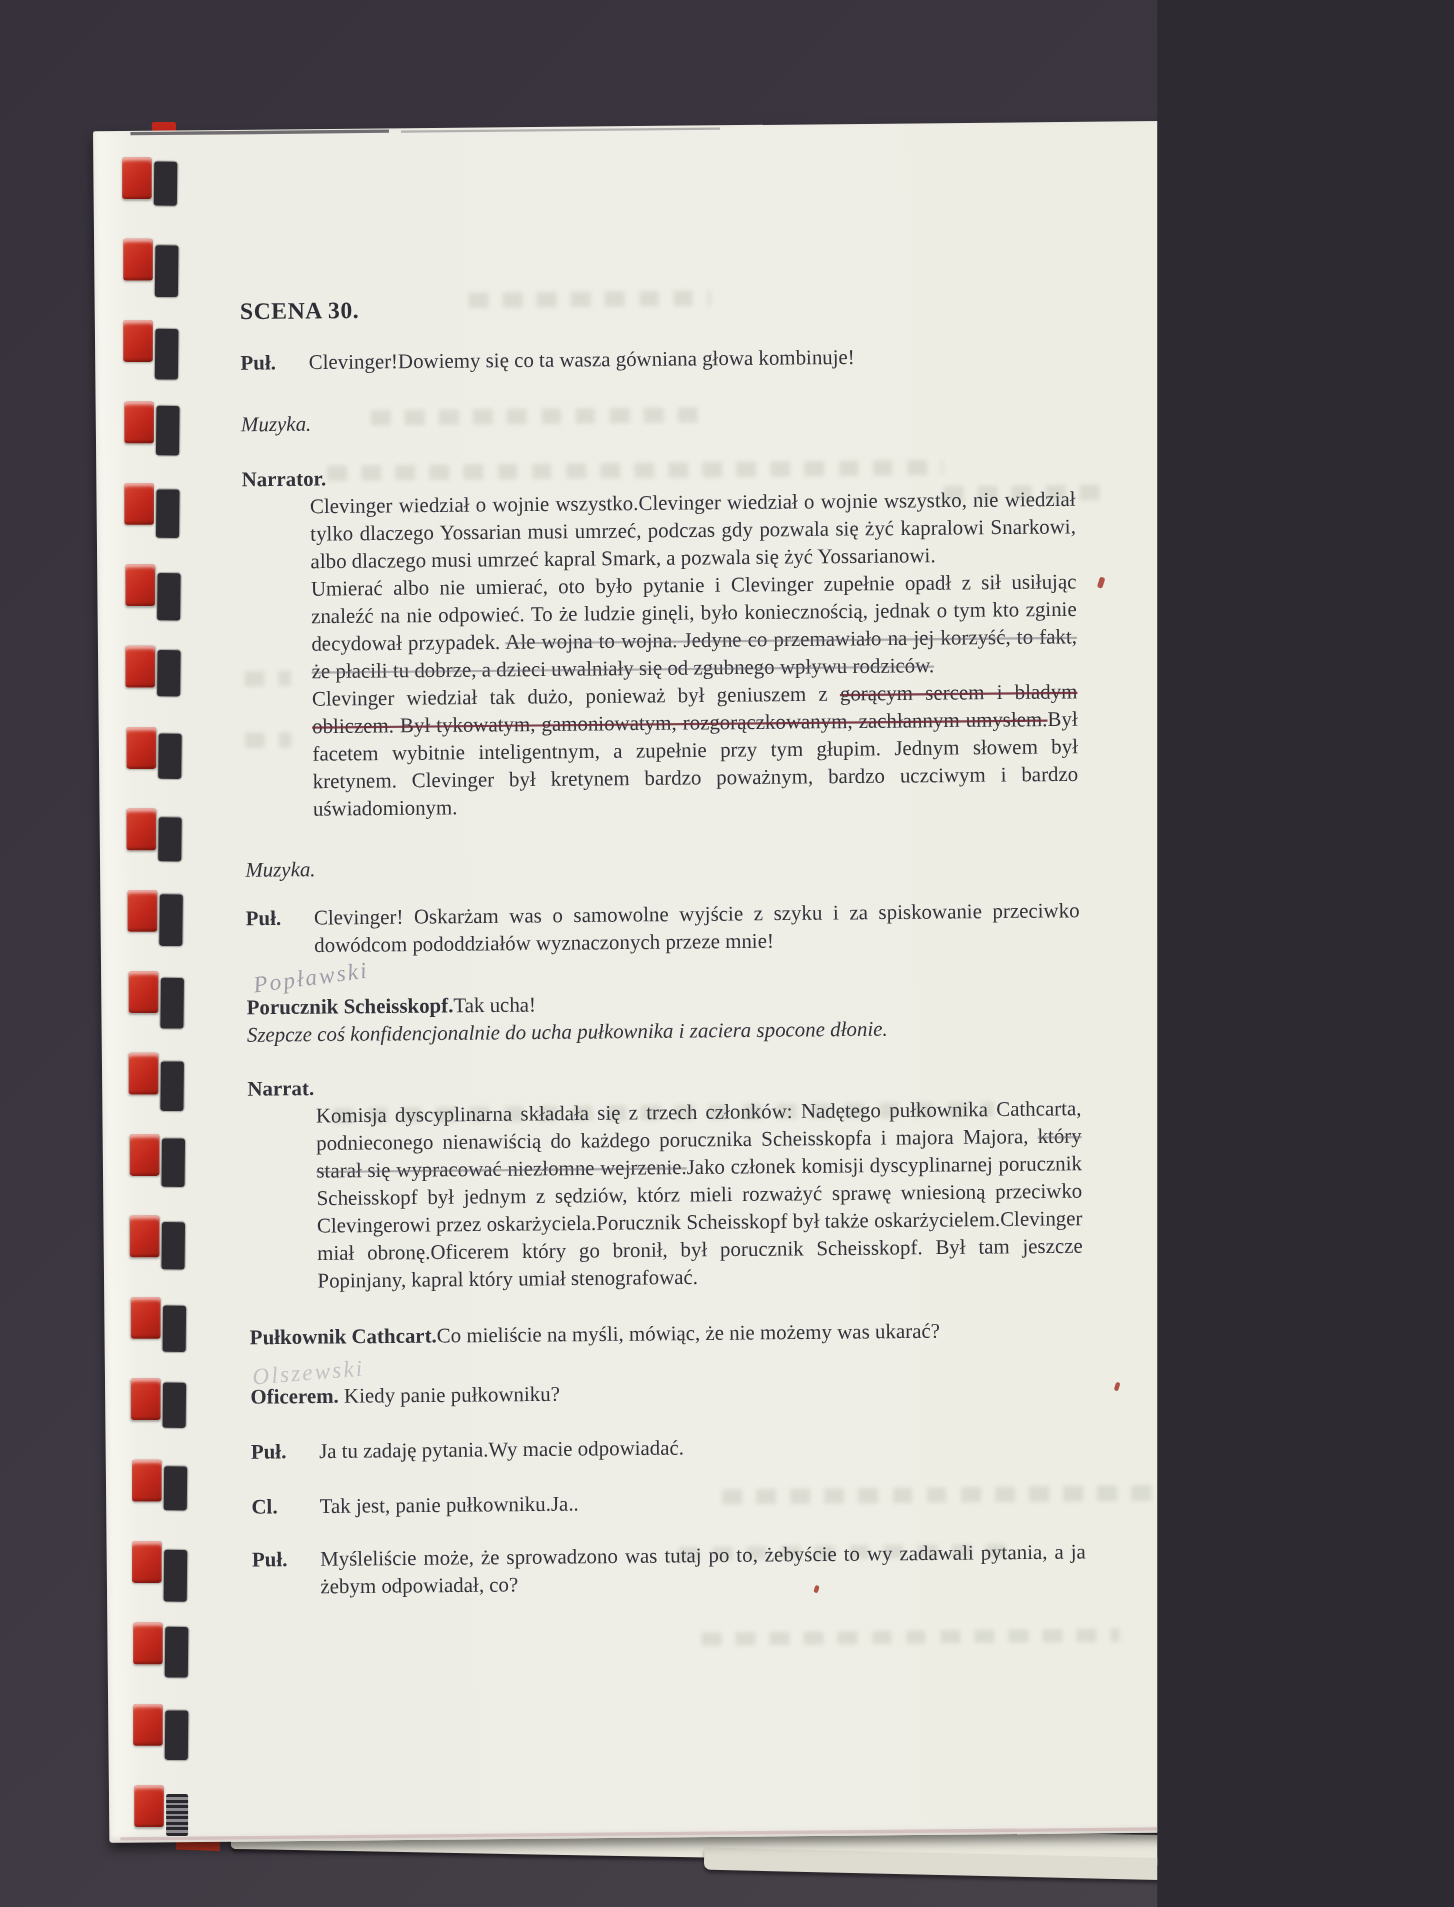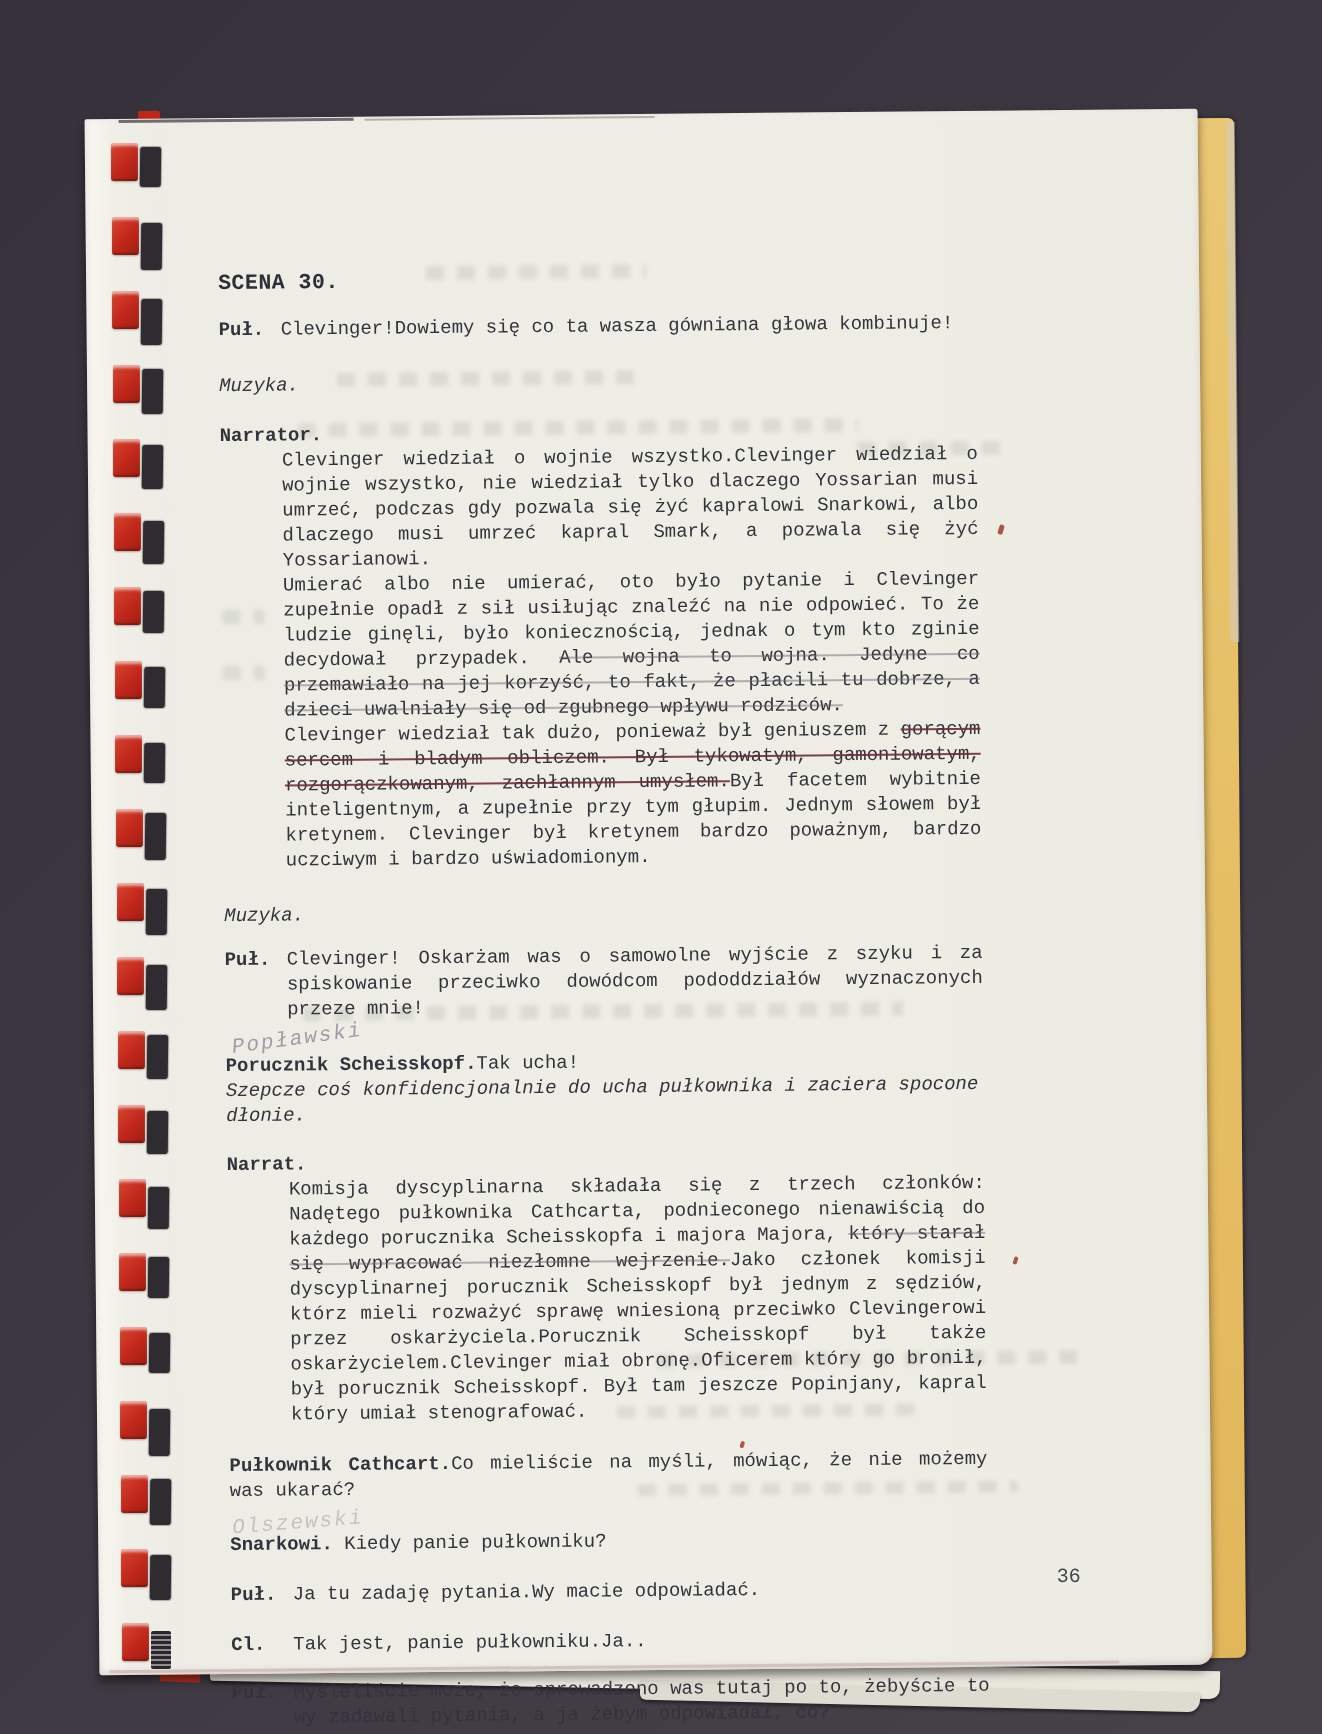--- a/index.html
+++ b/index.html
@@ -1,18 +1,18 @@
 <!DOCTYPE html>
 <html lang="pl"><head>
 <meta charset="utf-8">
 <style>
   html,body{margin:0;padding:0;background:#2e2a31;}
-  #scan{position:relative;width:1322px;height:1734px;overflow:hidden;
+  #scan{position:relative;width:1052px;height:1734px;overflow:hidden;
         background:linear-gradient(135deg,#36313a 0%,#3b3640 40%,#433d46 78%,#474149 100%);
-        font-family:Liberation Mono, monospace;}
+        font-family:Liberation Serif, serif;}
   
   .yellow-edge{position:absolute;left:1192px;top:118px;width:48px;height:1540px;
         background:linear-gradient(180deg,#eac772 0%,#e5bd62 60%,#e2b75c 100%);
         border-radius:3px 6px 8px 4px;transform:rotate(-0.45deg);box-shadow:2px 0 4px rgba(0,0,0,.35);}
   .white-sliver{position:absolute;left:1228px;top:122px;width:9px;height:520px;background:#cfccc4;opacity:.55;transform:rotate(-0.5deg);}
   .stack1{position:absolute;left:210px;top:1662px;width:1010px;height:28px;background:#e9e7dc;transform:rotate(1.05deg);border-radius:0 0 10px 4px;box-shadow:0 3px 3px rgba(0,0,0,.45);}
   .stack2{position:absolute;left:640px;top:1686px;width:560px;height:20px;background:#dedbd1;transform:rotate(1.3deg);border-radius:0 0 12px 6px;box-shadow:0 3px 3px rgba(0,0,0,.4);}
   .red-corner{position:absolute;left:160px;top:1668px;width:40px;height:14px;background:#b5321f;transform:rotate(2deg);}
   .red-top-sliver{position:absolute;left:138px;top:111px;width:22px;height:9px;background:#c1271b;border-radius:2px;}
   .page{position:absolute;left:92px;top:114px;width:1113px;height:1556px;
@@ -131,21 +131,21 @@
       <div class="npara">
         <span>Komisja dyscyplinarna składała się z trzech członków: Nadętego pułkownika Cathcarta,  podnieconego nienawiścią do każdego porucznika Scheisskopfa i majora Majora, </span><span class="strike-pencil">który starał się wypracować niezłomne wejrzenie.</span><span>Jako członek komisji dyscyplinarnej porucznik Scheisskopf był jednym z sędziów, którz mieli rozważyć sprawę wniesioną przeciwko Clevingerowi przez oskarżyciela.Porucznik Scheisskopf był także oskarżycielem.Clevinger miał obronę.Oficerem który go bronił, był porucznik Scheisskopf. Był tam jeszcze Popinjany, kapral który umiał stenografować.</span>
       </div>
 
       <div class="inline-line mt26">
         <span class="lbl">Pułkownik Cathcart.</span><span>Co mieliście na myśli, mówiąc, że nie możemy was ukarać?</span>
       </div>
 
       <div class="inline-line mt29">
         <span class="hand olsz">Olszewski</span>
-        <span class="lbl">Snarkowi.</span><span> Kiedy panie pułkowniku?</span>
+        <span class="lbl">Oficerem.</span><span> Kiedy panie pułkowniku?</span>
       </div>
 
       <div class="dialogue mt25">
         <span class="lbl">Puł.</span><span>Ja tu zadaję pytania.Wy macie odpowiadać.</span>
       </div>
 
       <div class="dialogue mt25">
         <span class="lbl">Cl.</span><span>Tak jest, panie pułkowniku.Ja..</span>
       </div>
 

